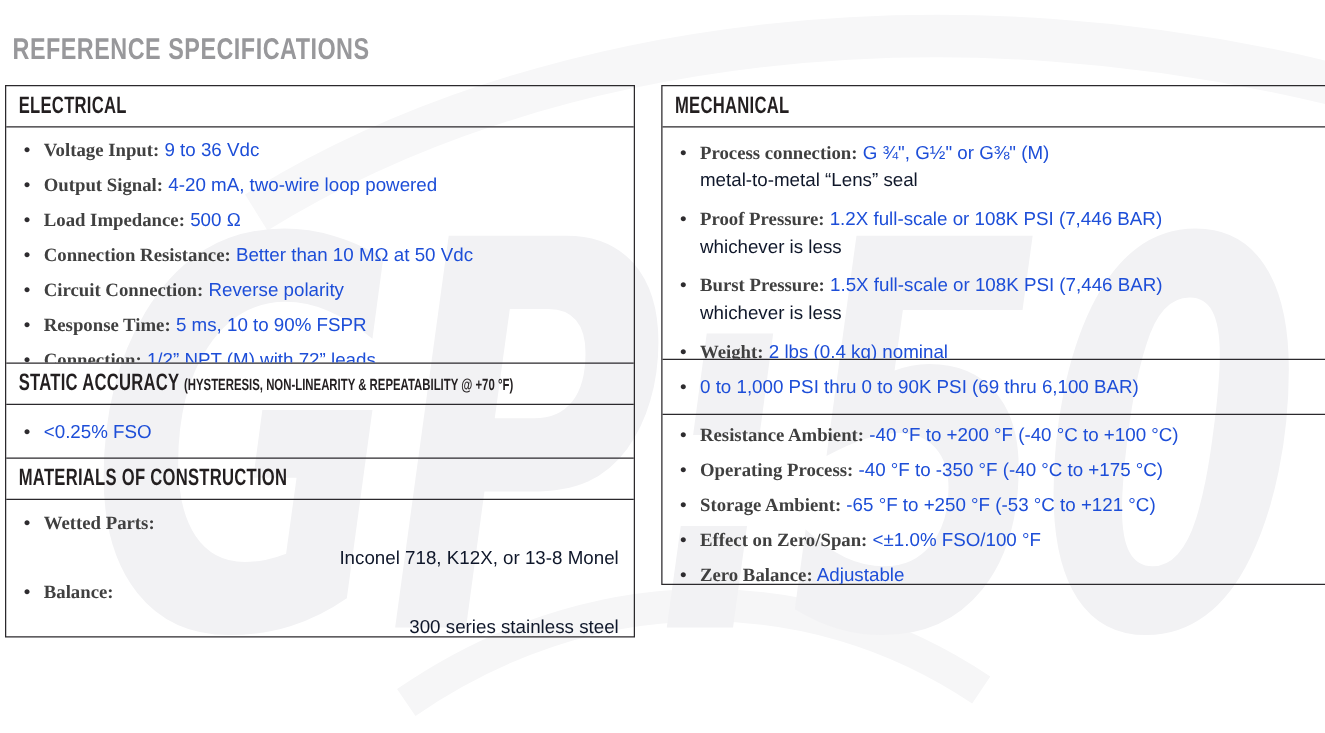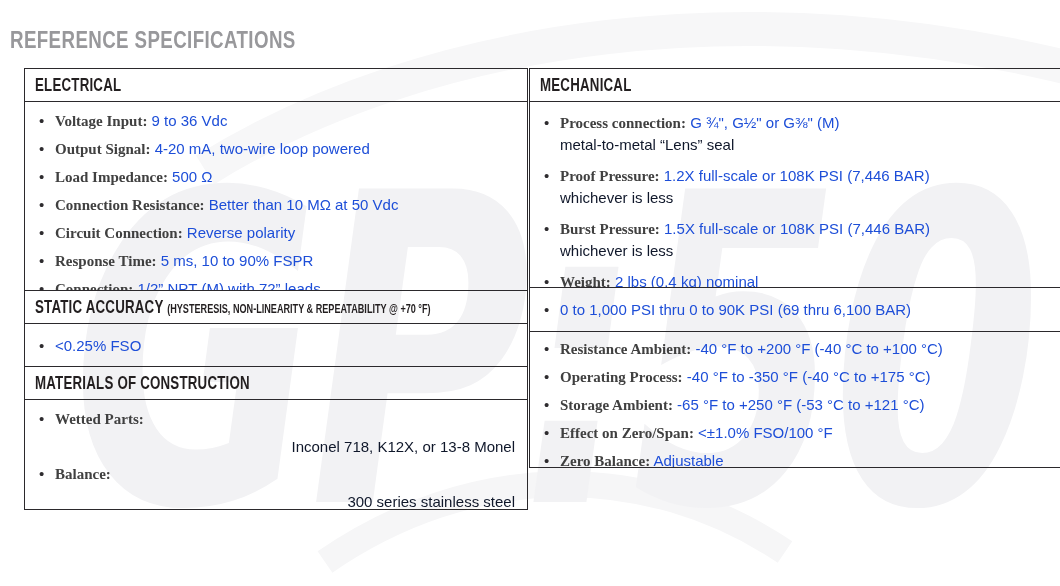--- a/index.html
+++ b/index.html
@@ -19,21 +19,21 @@
     font-size:24px; font-weight:bold; color:#98989b;
     transform: scaleX(0.78); transform-origin:left center;
     white-space:nowrap; letter-spacing:0.5px;
   }
 
   .spec-box {
     position:absolute; top:68px;
     border:1.5px solid #2b292c;
     background:transparent;
   }
-  .box-left  { left:24px;   width:504px; }
+  .box-left  { left:4px;   width:504px; }
   .box-right { left:529px; width:626px; }
 
   .sec-header {
     height:33px; padding:0 10px;
     display:flex; align-items:center;
     border-bottom:1.5px solid #2b292c;
   }
   .sec-header .h {
     transform: scaleX(0.70); transform-origin:left center;
     white-space:nowrap; font-weight:bold; font-size:19px;

